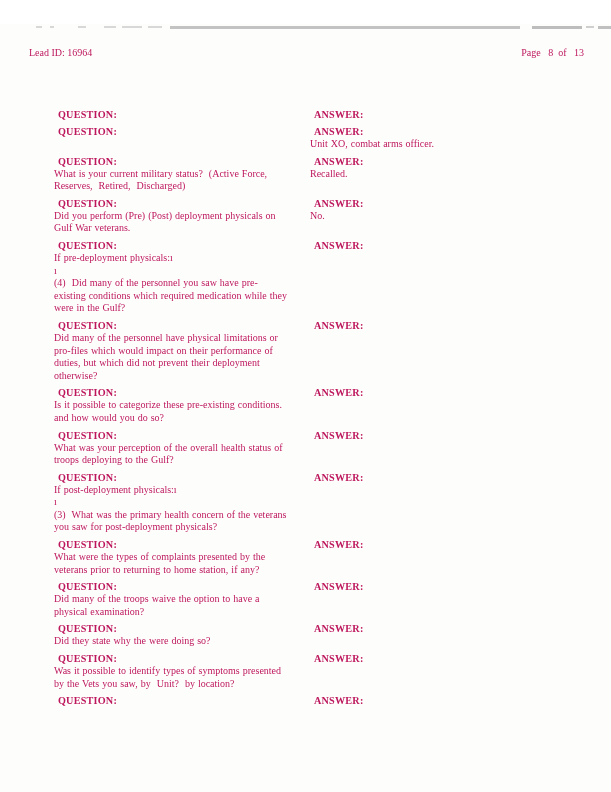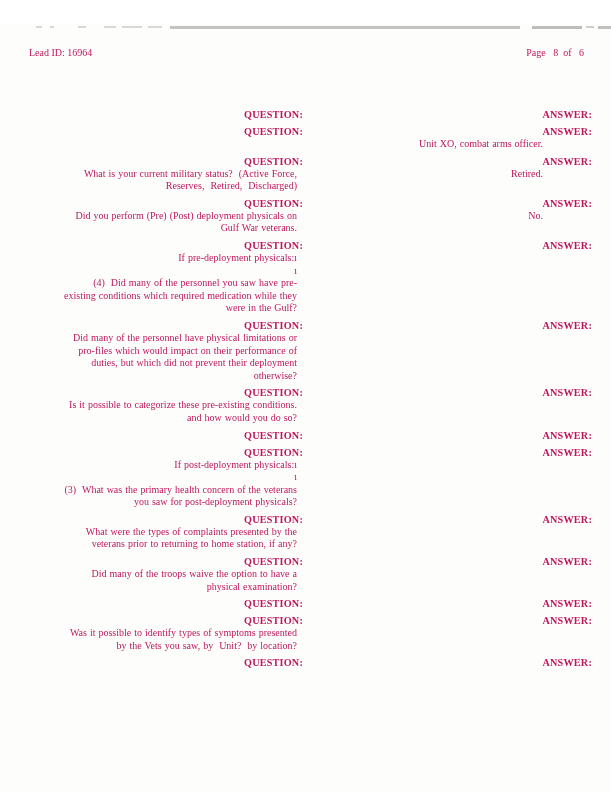--- a/index.html
+++ b/index.html
@@ -22,21 +22,21 @@
   .a5{left:122px;width:20px;}
   .a6{left:148px;width:14px;}
   .a7{left:170px;width:350px;background:#c3c3c3;height:2.5px;}
   .a8{left:532px;width:50px;background:#bdbdbd;height:2.5px;}
   .a9{left:586px;width:8px;background:#cfcfcf;}
   .a10{left:598px;width:13px;background:#c0c0c0;height:2.5px;}
 
   .hdr-left{position:absolute;left:29px;top:23px;font-size:10px;white-space:pre;}
   .hdr-right{position:absolute;right:27px;top:23px;font-size:10px;white-space:pre;}
 
-  .content{position:absolute;left:47px;top:84px;width:545px;text-align:right;}
+  .content{position:absolute;left:54px;top:84px;width:545px;}
   .row{display:grid;grid-template-columns:256px 1fr;margin-bottom:4px;}
   .h{
     font-weight:bold;
     font-size:10.2px;
     line-height:13px;
     padding-left:4px;
     letter-spacing:0.2px;
   }
   .t{
     font-size:10px;
@@ -57,21 +57,21 @@
   <div class="art dot a3"></div>
   <div class="art dot a4"></div>
   <div class="art dot a5"></div>
   <div class="art dot a6"></div>
   <div class="art a7"></div>
   <div class="art a8"></div>
   <div class="art a9"></div>
   <div class="art a10"></div>
 
   <div class="hdr-left">Lead ID: 16964</div>
-  <div class="hdr-right">Page   8  of   6</div>
+  <div class="hdr-right">Page   8  of   13</div>
 
   <div class="content">
 
     <section class="row">
       <div class="qcol">
         <div class="h">QUESTION:</div>
       </div>
       <div class="acol">
         <div class="h">ANSWER:</div>
       </div>
@@ -88,21 +88,21 @@
     </section>
 
     <section class="row">
       <div class="qcol">
         <div class="h">QUESTION:</div>
         <div class="t">What is your current military status?  (Active Force,
 Reserves,  Retired,  Discharged)</div>
       </div>
       <div class="acol">
         <div class="h">ANSWER:</div>
-        <div class="t">Retired.</div>
+        <div class="t">Recalled.</div>
       </div>
     </section>
 
     <section class="row">
       <div class="qcol">
         <div class="h">QUESTION:</div>
         <div class="t">Did you perform (Pre) (Post) deployment physicals on
 Gulf War veterans.</div>
       </div>
       <div class="acol">
@@ -148,20 +148,22 @@
       </div>
       <div class="acol">
         <div class="h">ANSWER:</div>
         <div class="t"></div>
       </div>
     </section>
 
     <section class="row">
       <div class="qcol">
         <div class="h">QUESTION:</div>
+        <div class="t">What was your perception of the overall health status of
+troops deploying to the Gulf?</div>
       </div>
       <div class="acol">
         <div class="h">ANSWER:</div>
         <div class="t"></div>
       </div>
     </section>
 
     <section class="row">
       <div class="qcol">
         <div class="h">QUESTION:</div>
@@ -196,20 +198,21 @@
       </div>
       <div class="acol">
         <div class="h">ANSWER:</div>
         <div class="t"></div>
       </div>
     </section>
 
     <section class="row">
       <div class="qcol">
         <div class="h">QUESTION:</div>
+        <div class="t">Did they state why the were doing so?</div>
       </div>
       <div class="acol">
         <div class="h">ANSWER:</div>
         <div class="t"></div>
       </div>
     </section>
 
     <section class="row">
       <div class="qcol">
         <div class="h">QUESTION:</div>

